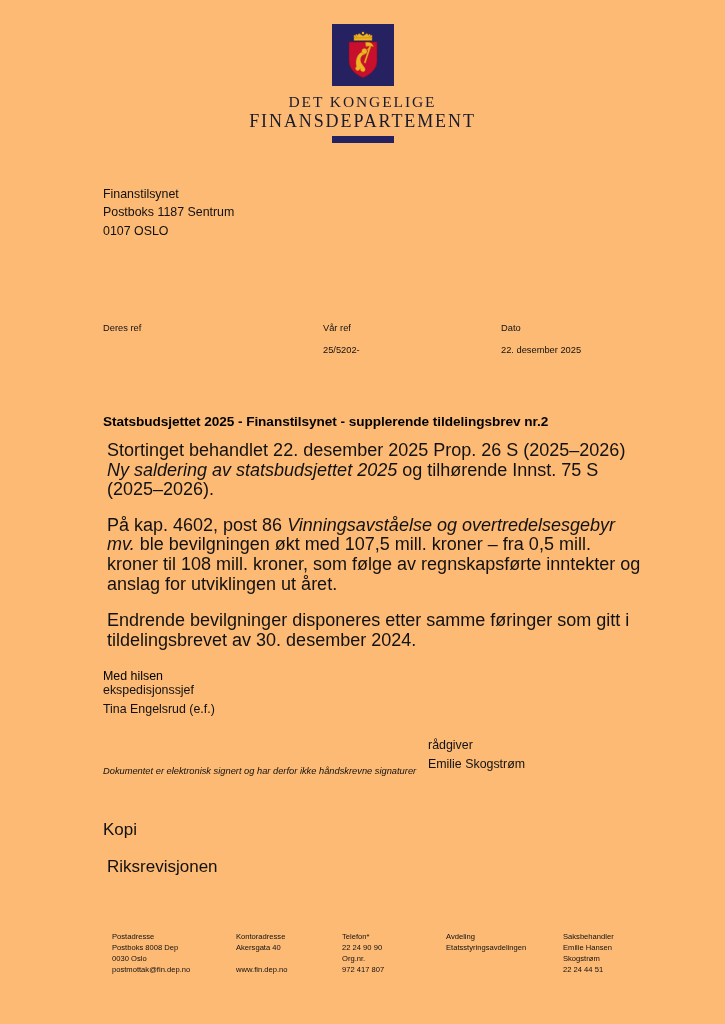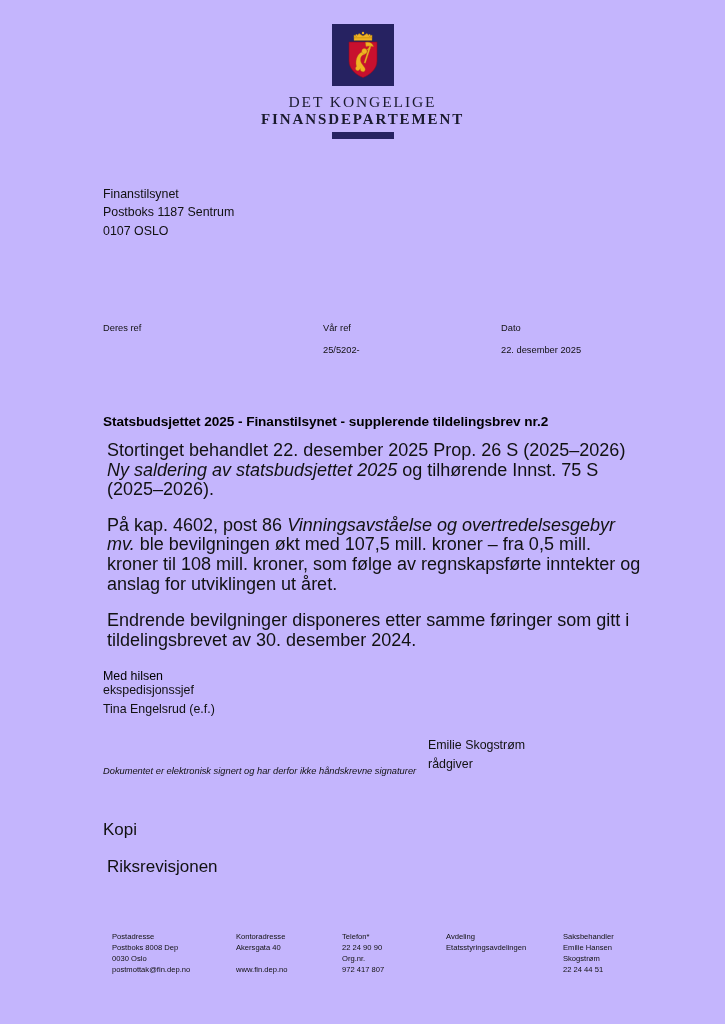--- a/index.html
+++ b/index.html
@@ -10,21 +10,21 @@
   }
   body {
     font-family: "Liberation Sans", sans-serif;
     color: #000000;
   }
   .page {
     position: relative;
     width: 725px;
     height: 1024px;
     margin: 0 auto;
-    background: #c4b5fd;
+    background: #fdba74;
     overflow: hidden;
     box-sizing: border-box;
   }
 
   
   .logo-block {
     position: absolute;
     left: 0;
     top: 24px;
     width: 725px;
@@ -49,23 +49,23 @@
     color: #1a1a2e;
     line-height: 1.16;
   }
   .logo-line1 {
     font-size: 15.5px;
     letter-spacing: 1.9px;
     font-weight: 400;
     white-space: nowrap;
   }
   .logo-line2 {
-    font-size: 15px;
+    font-size: 18px;
     letter-spacing: 1.9px;
-    font-weight: 700;
+    font-weight: 400;
     white-space: nowrap;
   }
   .logo-bar {
     margin-top: 4px;
     width: 62px;
     height: 7px;
     background: #262261;
   }
 
   
@@ -260,22 +260,22 @@
 
     <p class="greeting">Med hilsen</p>
   </div>
 
   <div class="sign-wrap">
     <div class="sign-left">
       <div>ekspedisjonssjef</div>
       <div>Tina Engelsrud (e.f.)</div>
     </div>
     <div class="sign-right">
+      <div>rådgiver</div>
       <div>Emilie Skogstrøm</div>
-      <div>rådgiver</div>
     </div>
   </div>
 
   <div class="esign-note">Dokumentet er elektronisk signert og har derfor ikke håndskrevne signaturer</div>
 
   <div class="kopi-head">Kopi</div>
   <div class="kopi-item">Riksrevisjonen</div>
 
   <div class="footer">
     <div class="fcol fcol-1">

